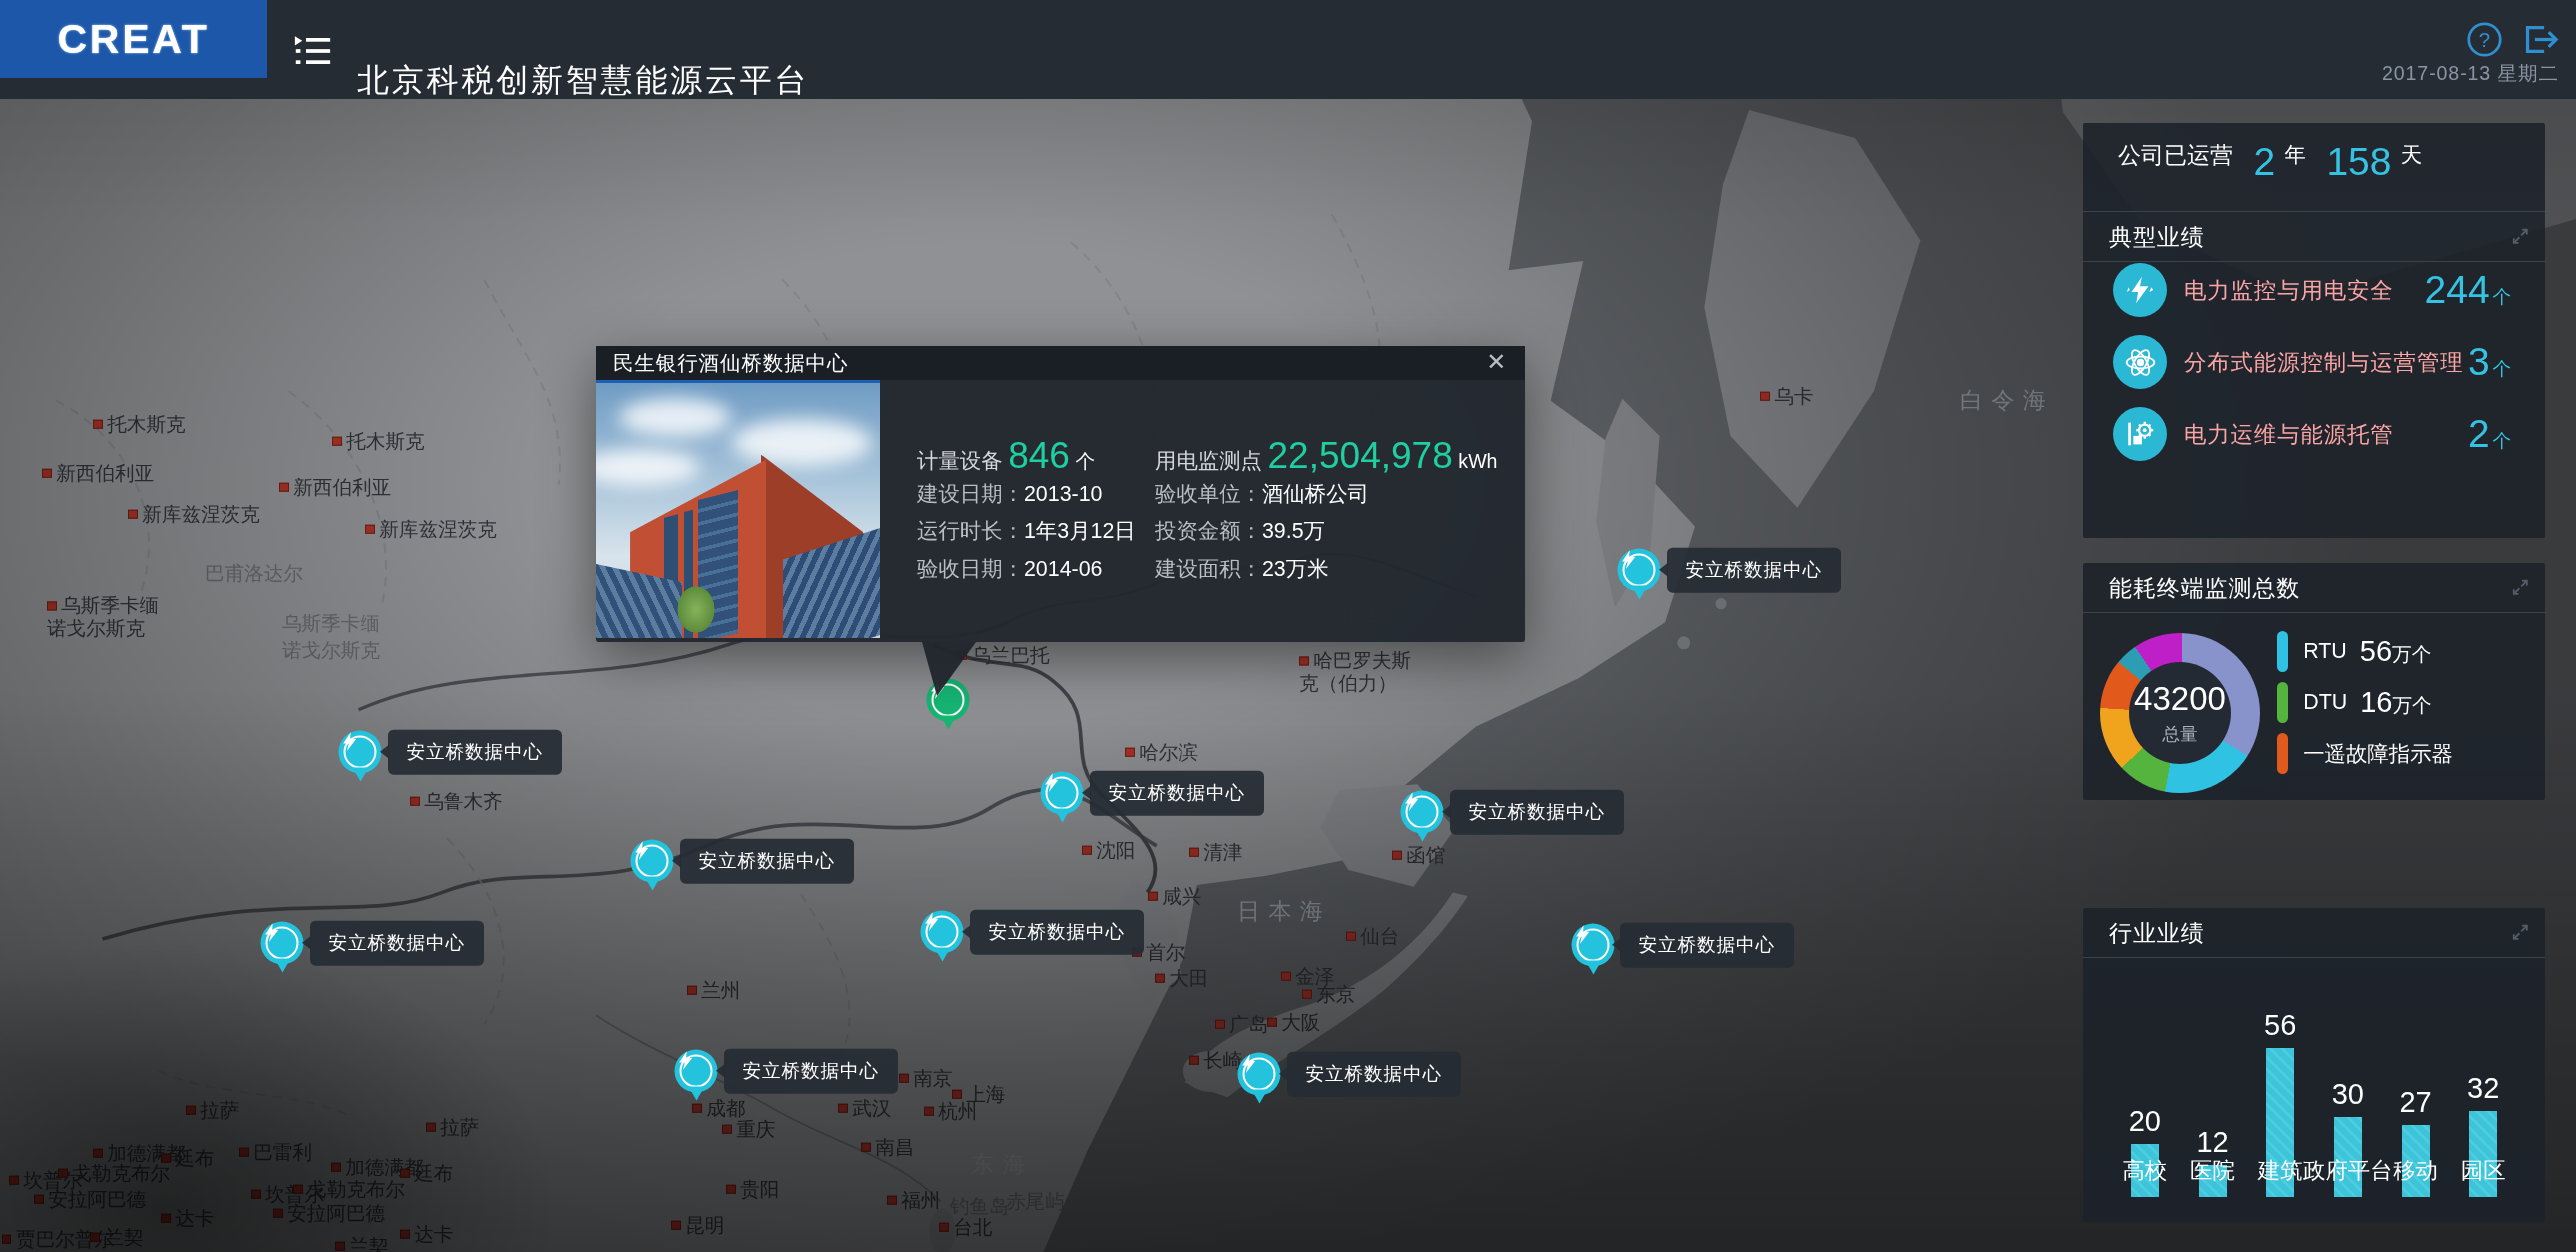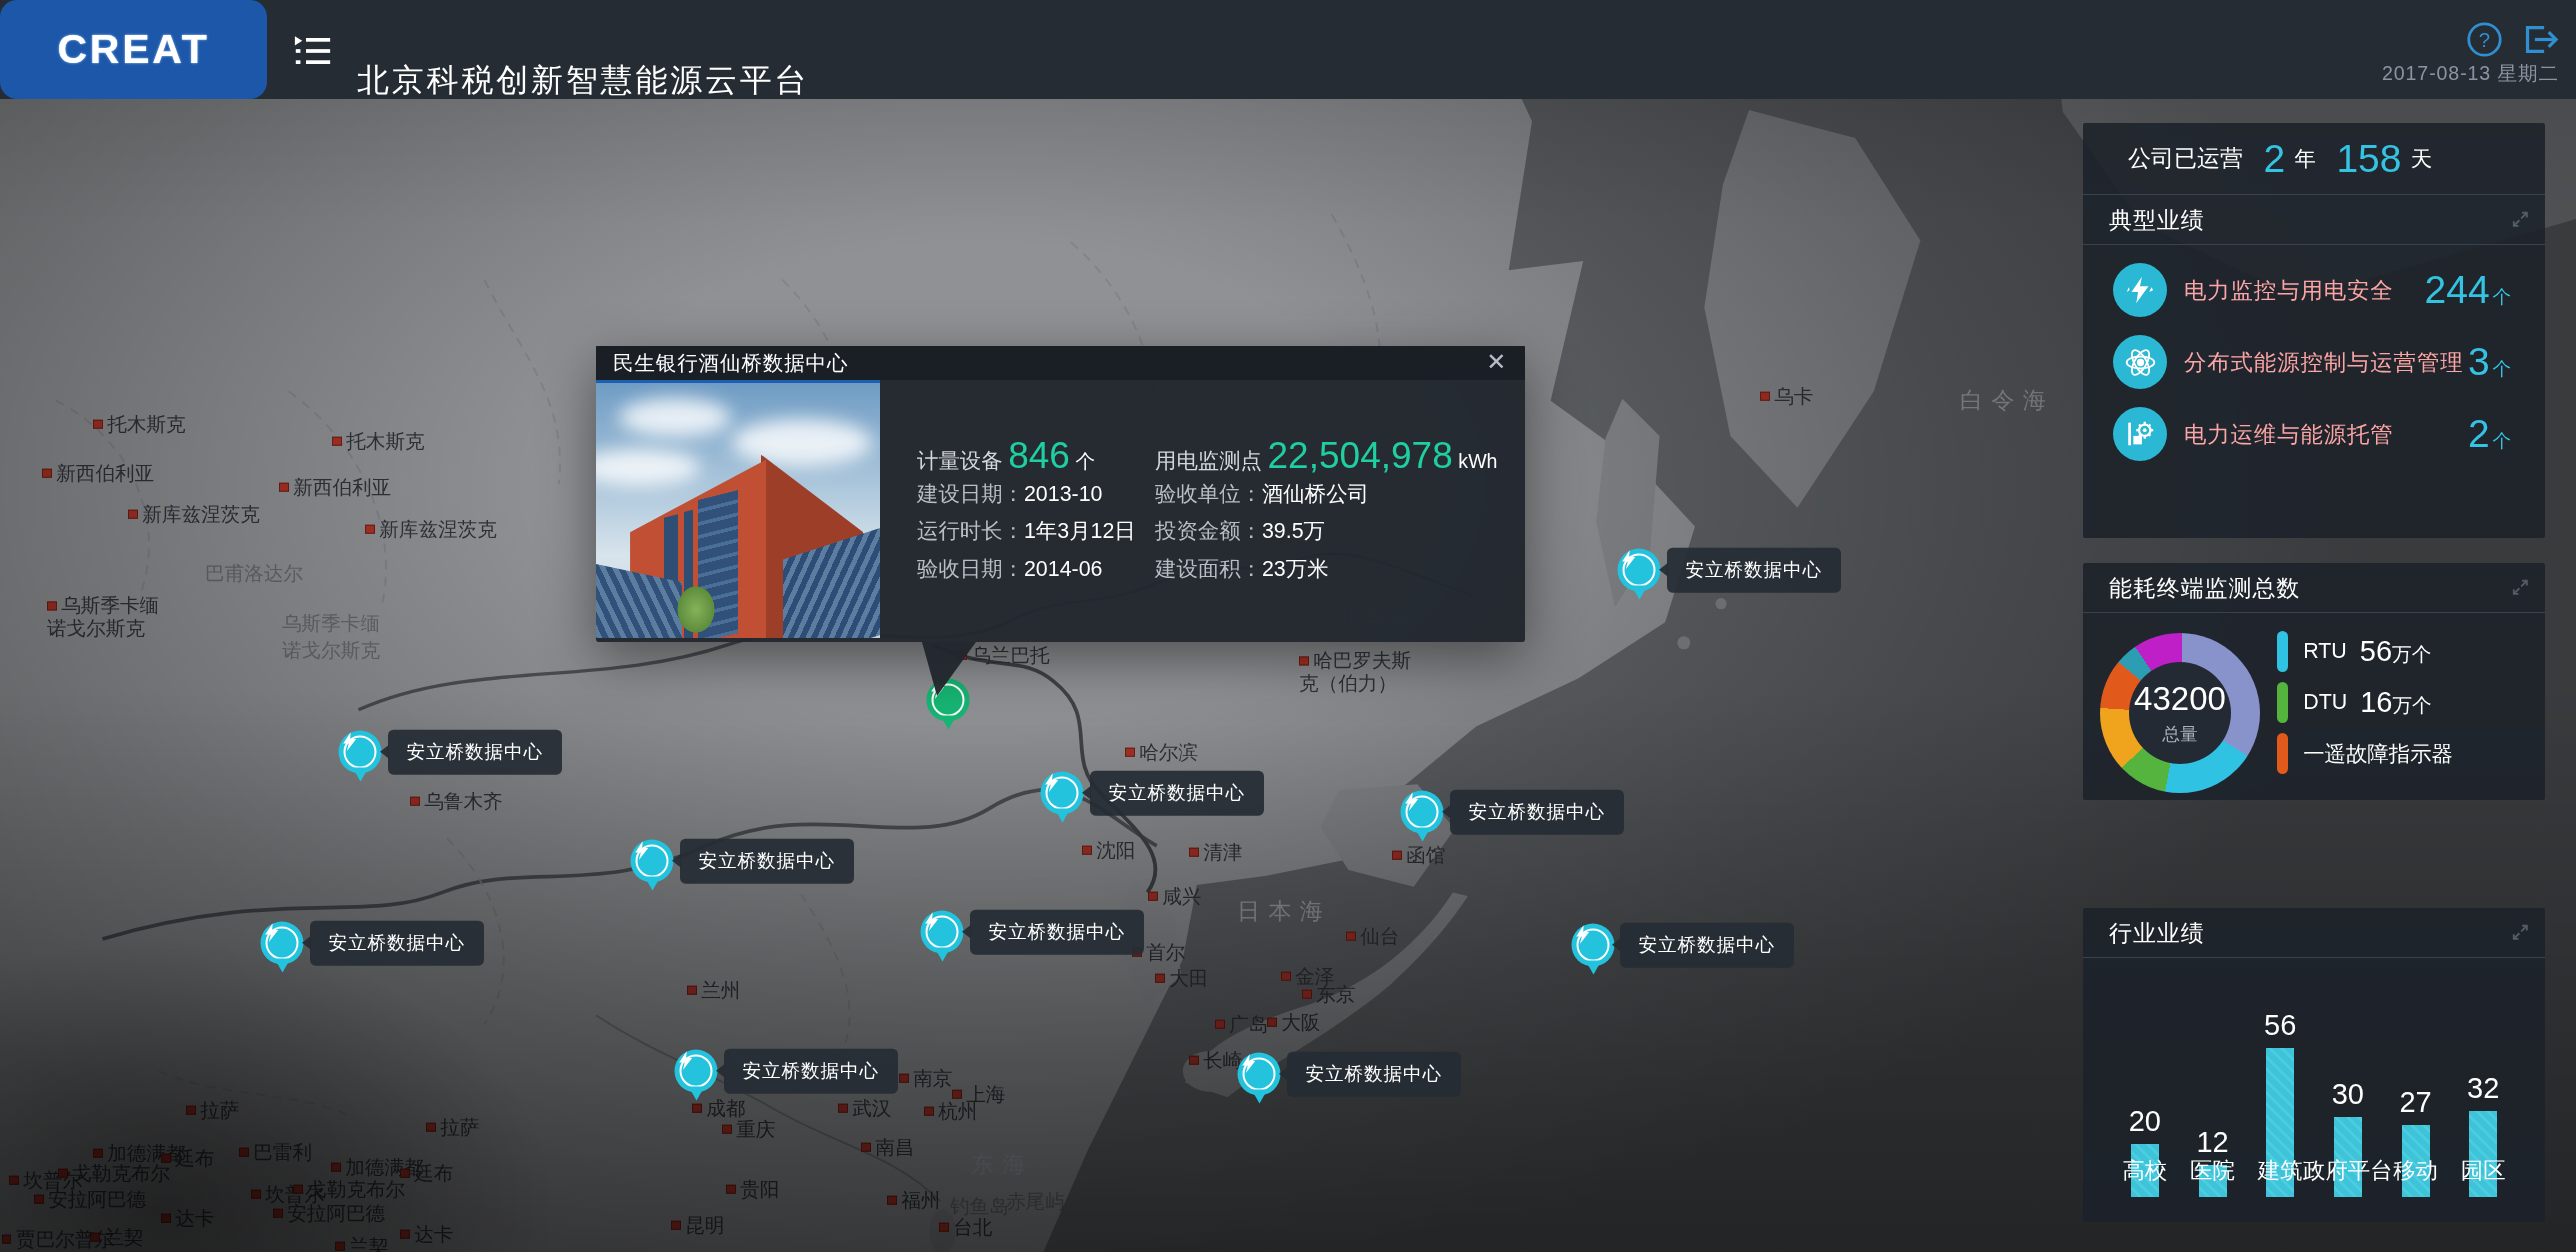--- a/index.html
+++ b/index.html
@@ -34,22 +34,22 @@
   .pin.teal::after{border-top:14px solid #23c3dd;}
   .pin.green::after{border-top:14px solid #16b573;}
   .pin svg{position:relative;z-index:1;}
   .pin-label{position:absolute;transform:translateY(-50%);background:rgba(38,44,52,.93);color:#fff;
        font-size:18.6px;letter-spacing:0.9px;padding:9.3px 18.6px;border-radius:5.6px;white-space:nowrap;cursor:pointer;}
   .pin-label::before{content:"";position:absolute;left:-8.4px;top:50%;transform:translateY(-50%);
        border-top:7.5px solid transparent;border-bottom:7.5px solid transparent;border-right:9.3px solid rgba(38,44,52,.93);}
 
   
   header{position:absolute;left:0;top:0;width:2576px;height:99px;background:#262c34;z-index:10;}
-  #logo{position:absolute;left:0;top:0;width:267px;height:99px;background:#1c57a9;
-        display:flex;align-items:center;justify-content:center;border-radius:17px;}
+  #logo{position:absolute;left:0;top:0;width:267px;height:78px;background:#1c57a9;
+        display:flex;align-items:center;justify-content:center;}
   #logo span{color:#fff;font-size:41px;font-weight:800;letter-spacing:2.8px;
         text-shadow:0 0 2.8px #8ab4ea,0 0 0.9px #fff;}
   #menu-icon{position:absolute;left:293px;top:34px;cursor:pointer;}
   #app-title{position:absolute;left:357px;top:50%;transform:translateY(-50%);color:#fff;font-size:32px;letter-spacing:2.8px;margin-top:31px;}
   #help-icon{position:absolute;left:2466px;top:20.5px;cursor:pointer;}
   #logout-icon{position:absolute;left:2520px;top:22.4px;cursor:pointer;}
   #header-date{position:absolute;right:17px;top:60px;color:#8a95a3;font-size:19.6px;letter-spacing:0.9px;}
 
   
   #popup{position:absolute;left:596px;top:346px;width:929px;height:296px;background:rgba(33,38,46,.96);
@@ -82,21 +82,21 @@
   .pdetail{position:absolute;font-size:21.4px;white-space:nowrap;}
   .pdetail .lab{color:#b9bec5;}
   .pdetail .val{color:#fff;}
 
   
   .panel{position:absolute;left:2083px;width:462px;background:rgba(28,34,42,.88);z-index:5;border-radius:1.9px;}
   .panel-h{position:relative;height:49px;border-bottom:0.9px solid #3a424c;}
   .panel-h .pt{position:absolute;left:26px;top:50%;transform:translateY(-50%);color:#fff;font-size:23px;letter-spacing:0.9px;}
   .expand{position:absolute;right:15px;top:15px;cursor:pointer;opacity:.7;}
   #p1{top:123px;height:415px;}
-  #op-row{position:relative;height:71px;border-bottom:0.9px solid #3a424c;display:flex;align-items:center;padding-left:45px;}
+  #op-row{position:relative;height:71px;border-bottom:0.9px solid #3a424c;display:flex;align-items:flex-start;padding-left:35px;margin-top:17px;}
   #op-row .t{color:#fff;font-size:23px;}
   #op-row .num{color:#35c3e3;font-size:39px;margin:0 9.3px 0 20.5px;}
   #op-row .unit{color:#fff;font-size:21.4px;}
   #typ-items{position:absolute;left:0;top:122px;right:0;bottom:0;padding-top:9.3px;}
   .titem{position:relative;height:72px;display:flex;align-items:center;}
   .ticon{position:absolute;left:30px;width:54px;height:54px;border-radius:50%;background:#2bb8d4;
         display:flex;align-items:center;justify-content:center;}
   .tlabel{position:absolute;left:101px;color:#fca5a5;font-size:22.4px;letter-spacing:0.9px;}
   .tval{position:absolute;right:34px;color:#35c3e3;font-size:39px;margin-left:24px;}
   .tval small{font-size:18.6px;margin-left:2.8px;}

